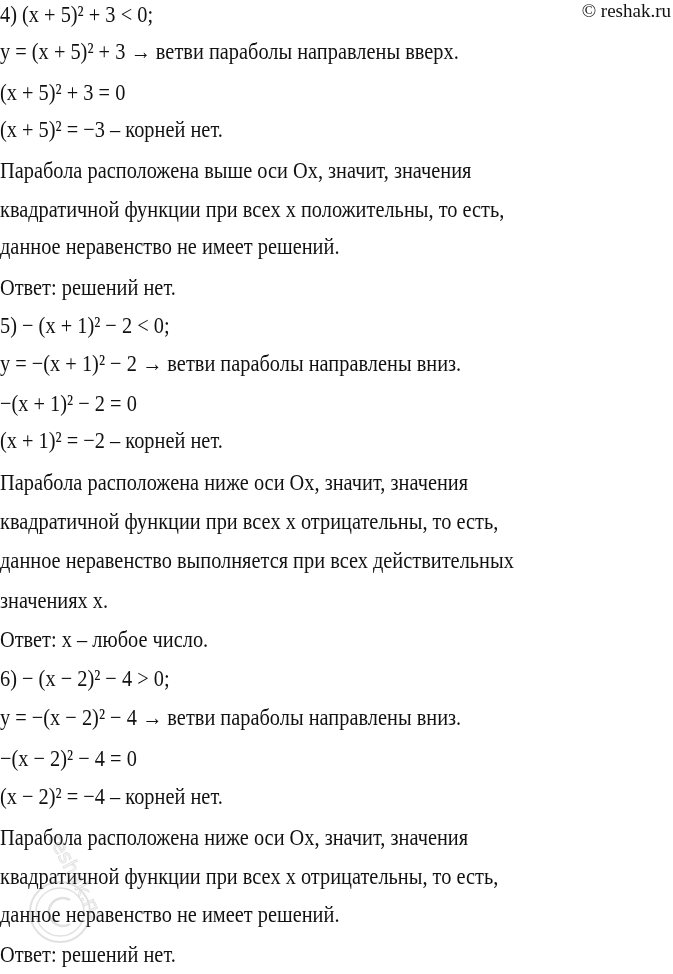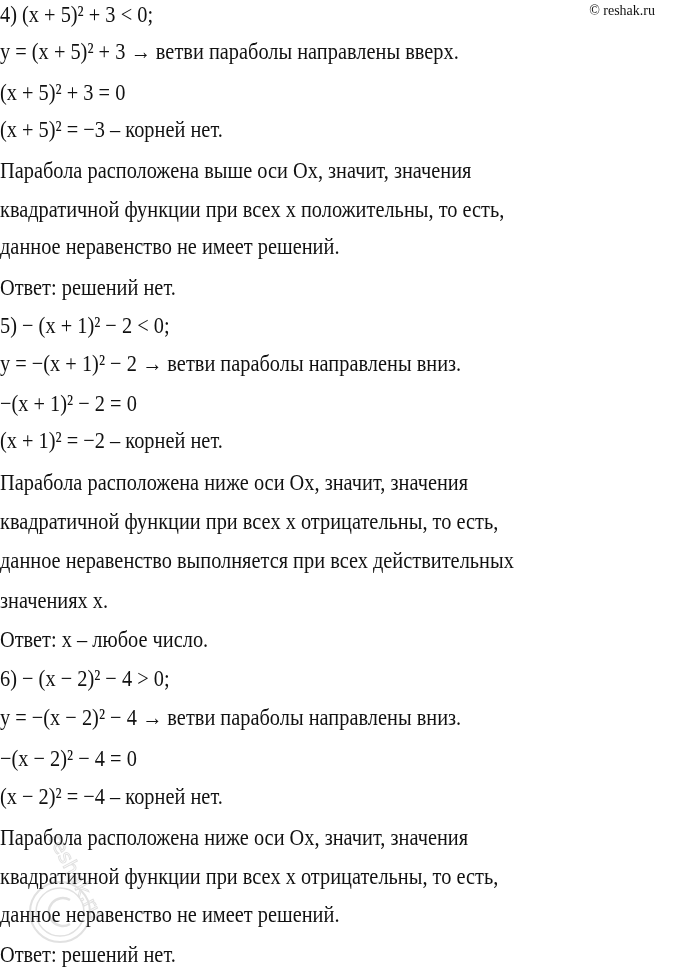--- a/index.html
+++ b/index.html
@@ -11,22 +11,22 @@
       width: 673px;
       height: 974px;
       position: relative;
       overflow: hidden;
       color: #111111;
       font-family: "Liberation Serif", "DejaVu Serif", serif;
     }
     .copyright {
       position: absolute;
       top: 0px;
-      right: 18px;
-      font-size: 14px;
+      right: 2px;
+      font-size: 19px;
       line-height: 22px;
       font-family: "Liberation Serif", serif;
       color: #111;
       margin-left: 48px;
     }
     .doc {
       position: absolute;
       left: 0;
       top: 0;
       width: 760px;

